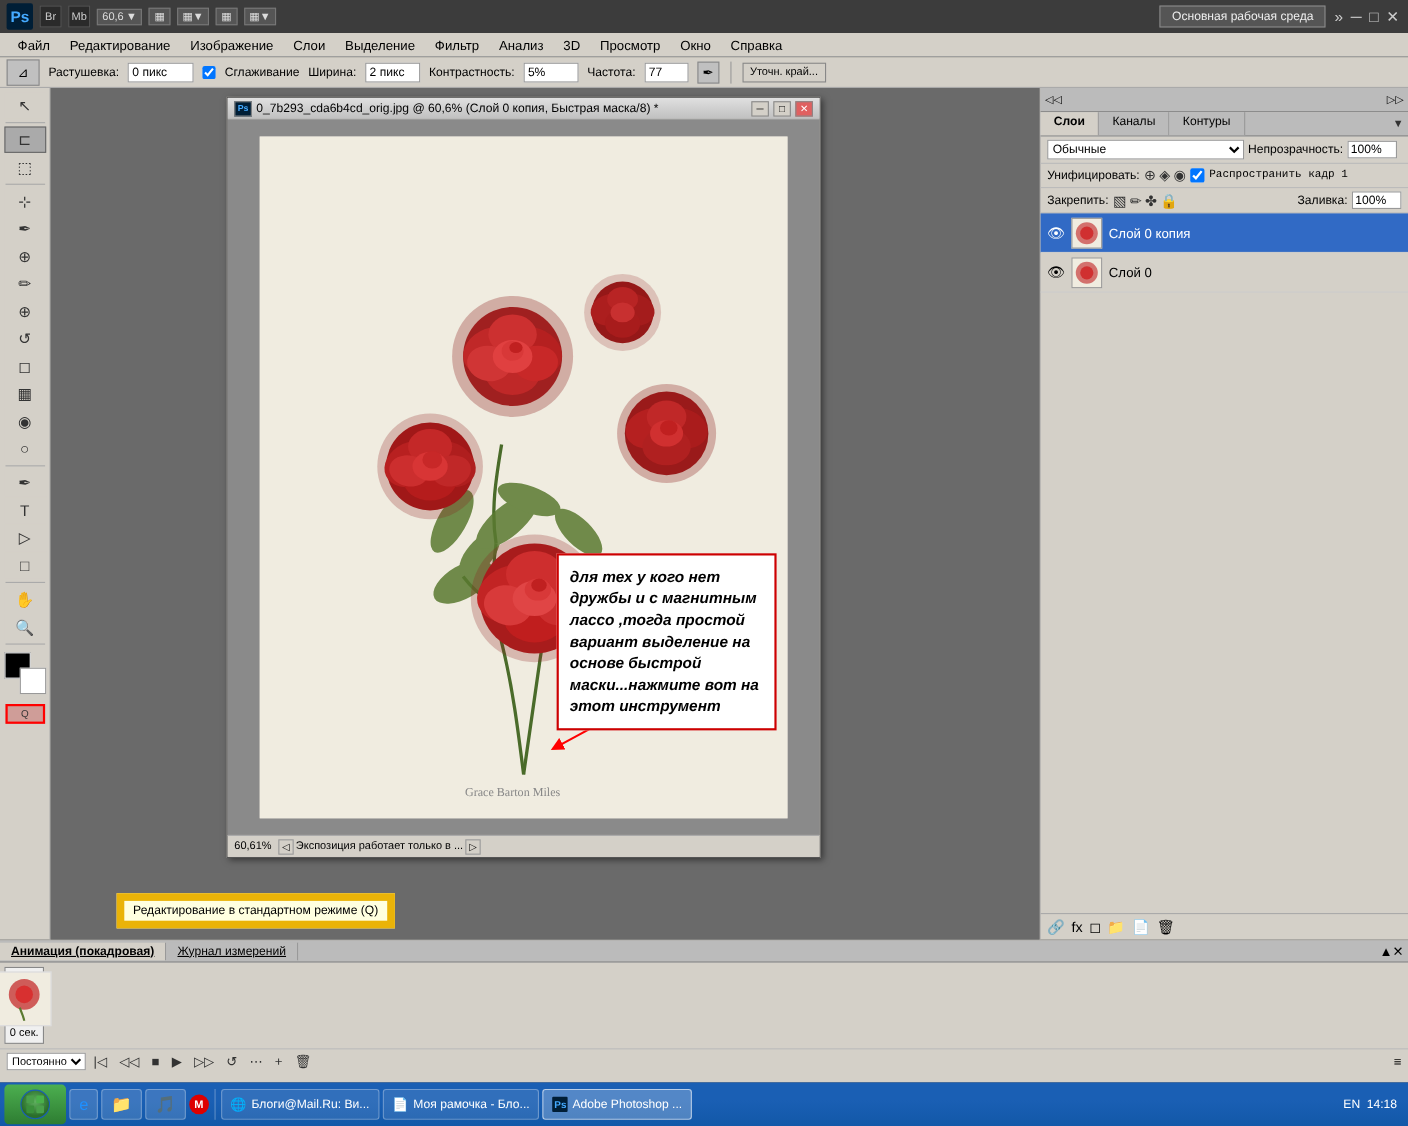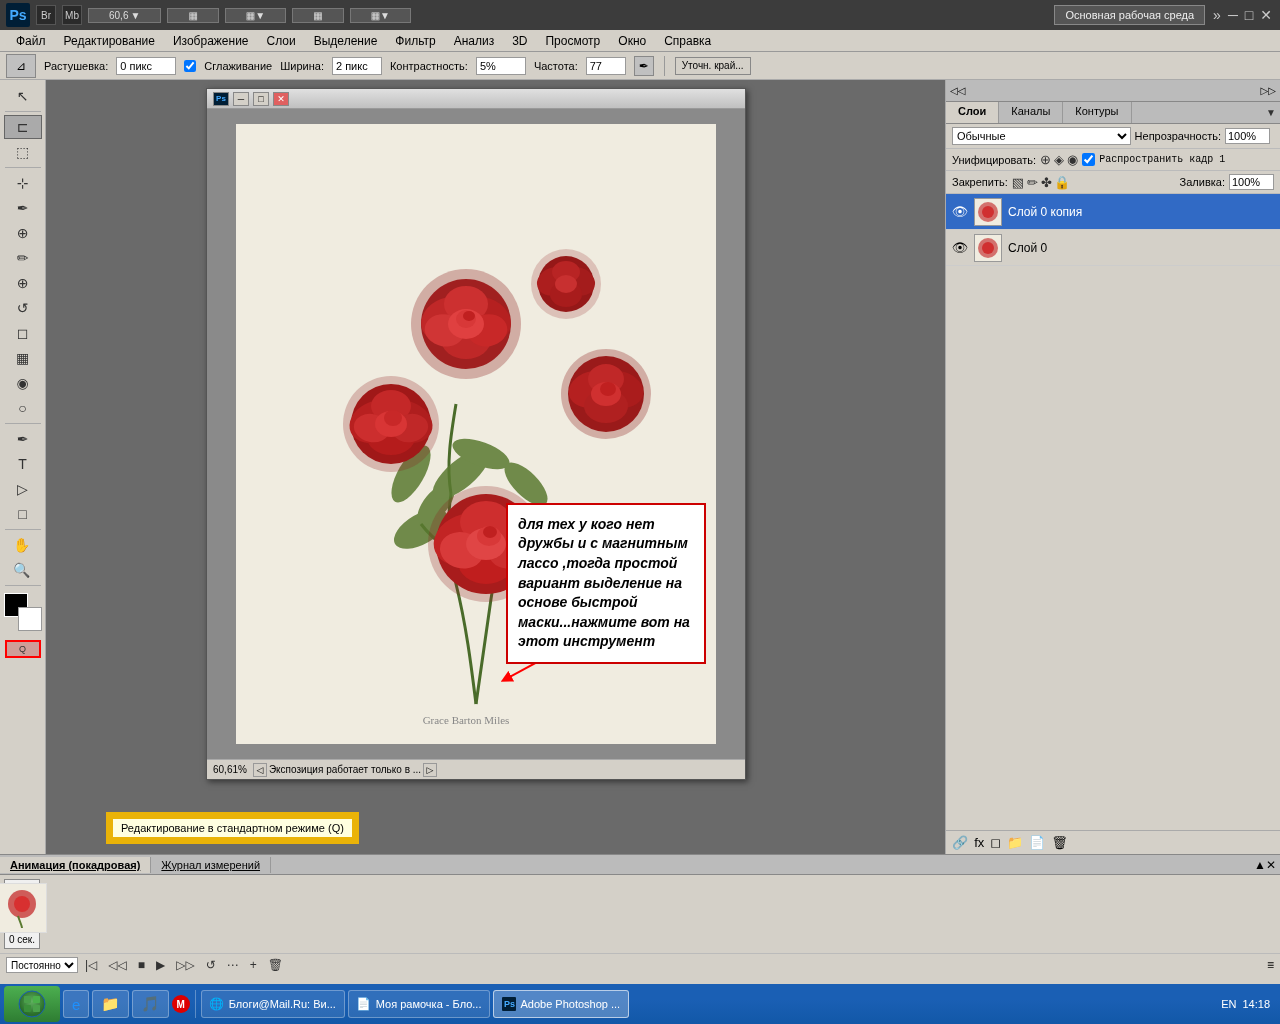--- a/index.html
+++ b/index.html
@@ -4,21 +4,21 @@
   <style>
     * { margin: 0; padding: 0; box-sizing: border-box; }
     body { width: 1280px; height: 1024px; overflow: hidden; background: #4a4a4a; font-family: Arial, sans-serif; font-size: 12px; color: #000; }
 
     
     #topbar {
       width: 100%; height: 30px; background: #3c3c3c; display: flex; align-items: center; padding: 0 6px; gap: 6px;
     }
     #topbar .ps-logo { width: 24px; height: 24px; background: #001e36; color: #4af; font-weight: bold; font-size: 14px; display: flex; align-items: center; justify-content: center; border-radius: 2px; }
     #topbar .br-logo { width: 20px; height: 20px; background: #2a2a2a; color: #ccc; font-size: 10px; display: flex; align-items: center; justify-content: center; border: 1px solid #555; }
-    #topbar .mini-btn { background: #555; border: 1px solid #777; color: #ddd; font-size: 10px; padding: 1px 20px; cursor: pointer; display: flex; align-items: center; gap: 2px; }
+    #topbar .mini-btn { background: #555; border: 1px solid #777; color: #ddd; font-size: 10px; padding: 1px 4px; cursor: pointer; display: flex; align-items: center; gap: 2px; }
     .topbar-spacer { flex: 1; }
     .topbar-workspace-btn { background: #555; border: 1px solid #888; color: #eee; font-size: 11px; padding: 3px 10px; cursor: pointer; }
     .topbar-icons { display: flex; gap: 3px; align-items: center; }
     .topbar-icons span { color: #ccc; font-size: 14px; cursor: pointer; padding: 2px; }
 
     
     #menubar {
       width: 100%; height: 22px; background: #d4d0c8; display: flex; align-items: center; padding: 0 8px; gap: 2px; border-bottom: 1px solid #999;
     }
     #menubar span { padding: 2px 8px; font-size: 12px; cursor: pointer; color: #000; }
@@ -211,20 +211,21 @@
     </div>
 
     <div class="tool-btn quick-mask-active" style="margin-top:8px;width:36px;height:18px;background:rgba(200,80,80,0.4);border:2px solid red;font-size:9px;">Q</div>
   </div>
 
   <div id="canvas-area">
 
     <div id="doc-window">
       <div class="doc-titlebar">
         <div class="doc-btn" style="background:#001e36;color:#4af;font-size:8px;font-weight:bold;">Ps</div>
+        <span class="doc-title-text">0_7b293_cda6b4cd_orig.jpg @ 60,6% (Слой 0 копия, Быстрая маска/8) *</span>
         <div class="doc-btn">─</div>
         <div class="doc-btn">□</div>
         <div class="doc-btn close">✕</div>
       </div>
       <div class="doc-content">
 
         <div class="canvas-bg">
           <svg viewBox="0 0 480 620" xmlns="http://www.w3.org/2000/svg" style="width:100%;height:100%;">
 
             <rect width="480" height="620" fill="#f0ece0"></rect>

